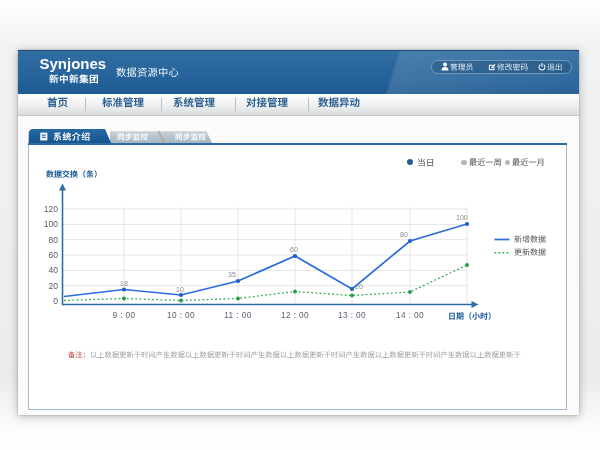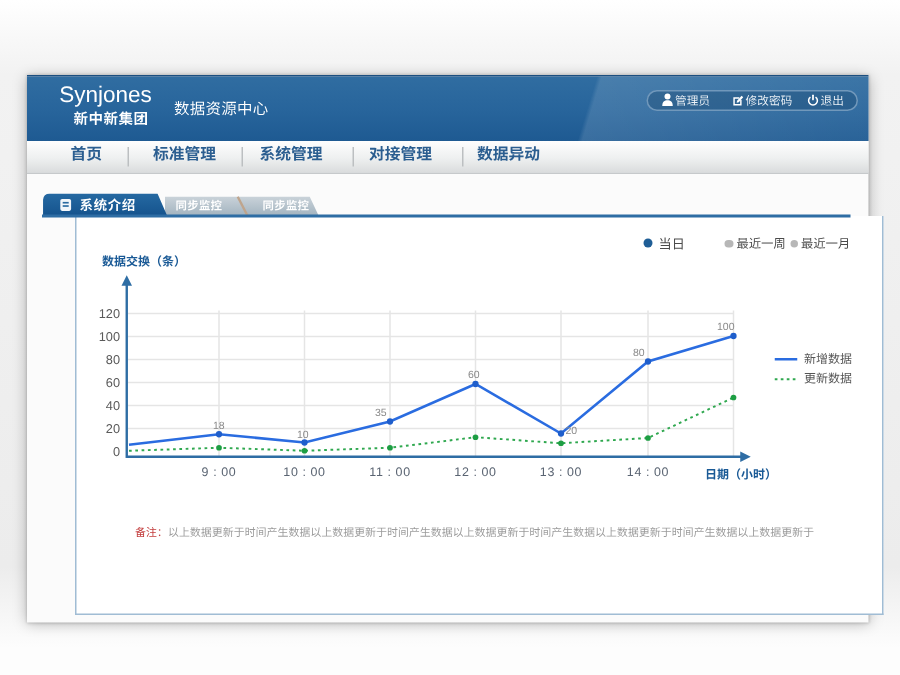--- a/index.html
+++ b/index.html
@@ -4,30 +4,30 @@
   html,body { width:600px; height:450px; overflow:hidden;
     background:linear-gradient(180deg,#ffffff 0%, #f2f2f2 11%, #ececec 84%, #fdfdfd 96%);
     font-family:"Liberation Sans", sans-serif; }
   .win { position:absolute; left:18px; top:50px; width:561px; height:365px;
     background:#fbfbfb; box-shadow:0 1px 9px rgba(0,0,0,0.28), 0 0 2px rgba(0,0,0,0.22); }
   .hd { position:absolute; left:0; top:0; width:561px; height:44px;
     background:linear-gradient(180deg,#306da1 0%, #27649b 55%, #1e5a92 100%);
     border-top:1px solid #1c4f80; overflow:hidden; }
   .hd .sheen { position:absolute; right:0; top:0; width:300px; height:44px;
     background:linear-gradient(107deg, rgba(255,255,255,0) 38%, rgba(255,255,255,0.12) 39%, rgba(255,255,255,0.05) 100%); }
-  .logo-en { position:absolute; left:21.5px; top:5.3px; color:#fff; font-size:15px; line-height:1; letter-spacing:0px; font-weight:normal; }
+  .logo-en { position:absolute; left:21.5px; top:5.3px; color:#fff; font-size:15px; line-height:1; letter-spacing:0px; font-weight:bold; }
   .userbar { position:absolute; left:412.5px; top:8.5px; width:141px; height:14px;
     border:1px solid #7198bb; border-radius:8px; background:rgba(16,56,94,0.28); }
   .nav { position:absolute; left:0; top:44px; width:561px; height:21.5px;
     background:linear-gradient(180deg,#fefefe 0%, #eef0f0 55%, #dadcdd 100%);
     border-bottom:1px solid #c6c9cb; }
   .nav i { position:absolute; top:4px; width:1px; height:13px; background:#bcbfc1; }
   .tabs { position:absolute; left:0; top:79px; width:561px; height:15px; }
   .panel { position:absolute; left:10px; top:94px; width:539px; height:265.5px;
-    background:#fff; border:1px solid #a0bcd4; border-top:none;margin-left:22px; }
+    background:#fff; border:1px solid #a0bcd4; border-top:none; }
   .topline { position:absolute; left:10px; top:93.2px; width:539px; height:2px; background:#2e6da4; z-index:3; }
 </style></head><body>
 <svg width="0" height="0" style="position:absolute">
     <defs>
       <path id="g65b0b" d="M113 225C94 171 63 114 26 76C48 62 86 34 104 19C143 64 182 135 206 201ZM354 191C382 145 416 81 432 41L513 90C502 56 487 23 468 -6C493 -19 541 -56 560 -77C647 49 659 254 659 401V408H758V-85H874V408H968V519H659V676C758 694 862 720 945 752L852 841C779 807 658 774 548 754V401C548 306 545 191 513 92C496 131 463 190 432 234ZM202 653H351C341 616 323 564 308 527H190L238 540C233 571 220 618 202 653ZM195 830C205 806 216 777 225 750H53V653H189L106 633C120 601 131 559 136 527H38V429H229V352H44V251H229V38C229 28 226 25 215 25C204 25 172 25 142 26C156 -2 170 -44 174 -72C228 -72 268 -71 298 -55C329 -38 337 -12 337 36V251H503V352H337V429H520V527H415C429 559 445 598 460 637L374 653H504V750H345C334 783 317 824 302 855Z"></path>
       <path id="g4e2db" d="M434 850V676H88V169H208V224H434V-89H561V224H788V174H914V676H561V850ZM208 342V558H434V342ZM788 342H561V558H788Z"></path>
       <path id="g96c6b" d="M438 279V227H48V132H335C243 81 124 39 15 16C40 -9 74 -54 92 -83C209 -50 338 11 438 83V-88H557V87C656 15 784 -45 901 -78C917 -50 951 -5 976 18C871 41 756 83 667 132H952V227H557V279ZM481 541V501H278V541ZM465 825C475 803 486 777 495 753H334C351 778 366 803 381 828L259 852C213 765 132 661 21 582C48 566 86 528 105 503C124 518 142 533 159 549V262H278V288H926V380H596V422H858V501H596V541H857V619H596V661H902V753H619C608 785 590 824 572 855ZM481 619H278V661H481ZM481 422V380H278V422Z"></path>
       <path id="g56e2b" d="M72 811V-90H195V-55H798V-90H927V811ZM195 53V701H798V53ZM525 671V563H238V457H479C403 365 302 289 213 242C238 221 272 183 287 161C365 202 451 264 525 338V203C525 192 521 189 509 189C496 188 456 188 419 189C434 160 452 114 457 82C519 82 564 85 598 102C632 120 641 149 641 202V457H762V563H641V671Z"></path>
       <path id="g6570r" d="M443 821C425 782 393 723 368 688L417 664C443 697 477 747 506 793ZM88 793C114 751 141 696 150 661L207 686C198 722 171 776 143 815ZM410 260C387 208 355 164 317 126C279 145 240 164 203 180C217 204 233 231 247 260ZM110 153C159 134 214 109 264 83C200 37 123 5 41 -14C54 -28 70 -54 77 -72C169 -47 254 -8 326 50C359 30 389 11 412 -6L460 43C437 59 408 77 375 95C428 152 470 222 495 309L454 326L442 323H278L300 375L233 387C226 367 216 345 206 323H70V260H175C154 220 131 183 110 153ZM257 841V654H50V592H234C186 527 109 465 39 435C54 421 71 395 80 378C141 411 207 467 257 526V404H327V540C375 505 436 458 461 435L503 489C479 506 391 562 342 592H531V654H327V841ZM629 832C604 656 559 488 481 383C497 373 526 349 538 337C564 374 586 418 606 467C628 369 657 278 694 199C638 104 560 31 451 -22C465 -37 486 -67 493 -83C595 -28 672 41 731 129C781 44 843 -24 921 -71C933 -52 955 -26 972 -12C888 33 822 106 771 198C824 301 858 426 880 576H948V646H663C677 702 689 761 698 821ZM809 576C793 461 769 361 733 276C695 366 667 468 648 576Z"></path>
       <path id="g636er" d="M484 238V-81H550V-40H858V-77H927V238H734V362H958V427H734V537H923V796H395V494C395 335 386 117 282 -37C299 -45 330 -67 344 -79C427 43 455 213 464 362H663V238ZM468 731H851V603H468ZM468 537H663V427H467L468 494ZM550 22V174H858V22ZM167 839V638H42V568H167V349C115 333 67 319 29 309L49 235L167 273V14C167 0 162 -4 150 -4C138 -5 99 -5 56 -4C65 -24 75 -55 77 -73C140 -74 179 -71 203 -59C228 -48 237 -27 237 14V296L352 334L341 403L237 370V568H350V638H237V839Z"></path>

